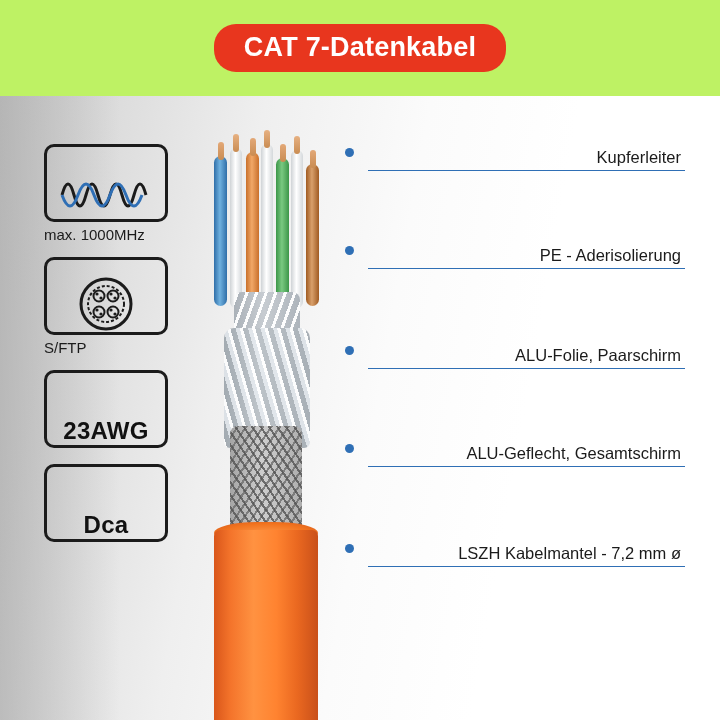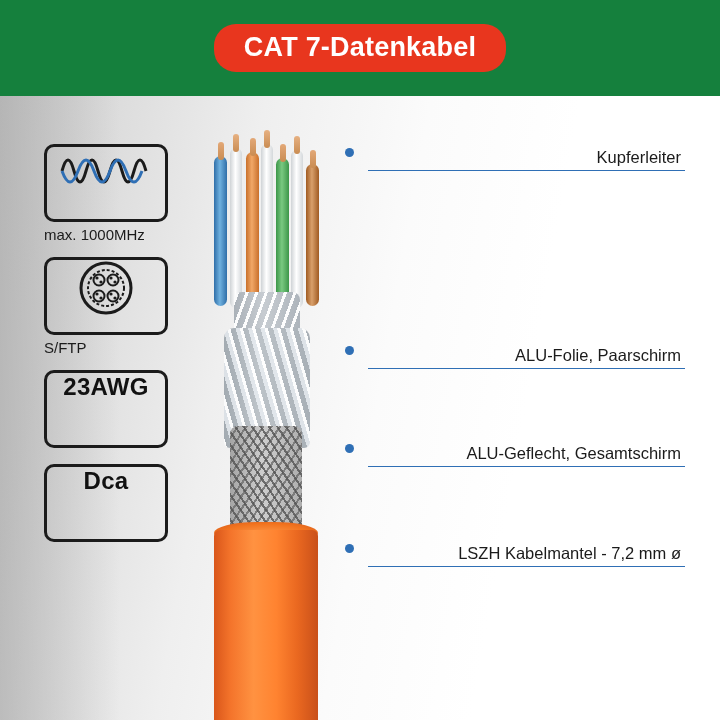--- a/index.html
+++ b/index.html
@@ -10,21 +10,21 @@
     width: 720px;
     height: 720px;
     background: #ffffff;
     font-family: "Liberation Sans", sans-serif;
     overflow: hidden;
   }
   .page {
     position: relative;
     width: 720px;
     height: 720px;
-    background: #15803d;
+    background: #bef264;
   }
 
   
   .title-wrap {
     position: absolute;
     top: 0;
     left: 0;
     width: 720px;
     height: 96px;
     display: flex;
@@ -164,21 +164,21 @@
     width: 130px;
   }
   .icon-box {
     position: relative;
     width: 118px;
     height: 72px;
     border: 3px solid #1b1b1b;
     border-radius: 10px;
     background: rgba(255,255,255,0.0);
     display: flex;
-    align-items: flex-start;
+    align-items: flex-end;
     justify-content: center;
   }
   .icon-caption {
     text-align: left;
     width: 122px;
     font-size: 15px;
     color: #1b1b1b;
     margin-top: 4px;
     margin-bottom: 14px;
   }
@@ -332,20 +332,24 @@
       </div>
     </div>
 
     <div class="callouts">
 
       <div class="callout" style="top:52px;">
         <span class="bullet"></span>
         <span class="line-text">Kupferleiter</span>
       </div>
 
+      <div class="callout" style="top:150px;">
+        <span class="bullet"></span>
+        <span class="line-text">PE - Aderisolierung</span>
+      </div>
 
       <div class="callout" style="top:348px;">
         <span class="bullet"></span>
         <span class="line-text">ALU-Geflecht, Gesamtschirm</span>
       </div>
 
       <div class="callout" style="top:250px;">
         <span class="bullet"></span>
         <span class="line-text">ALU-Folie, Paarschirm</span>
       </div>

